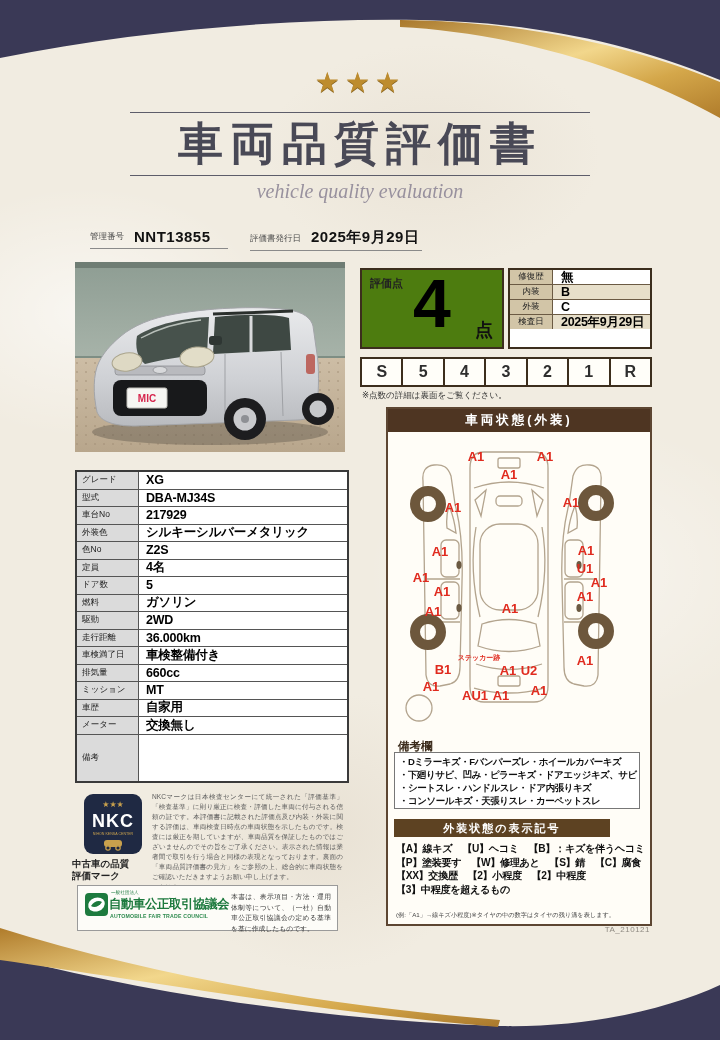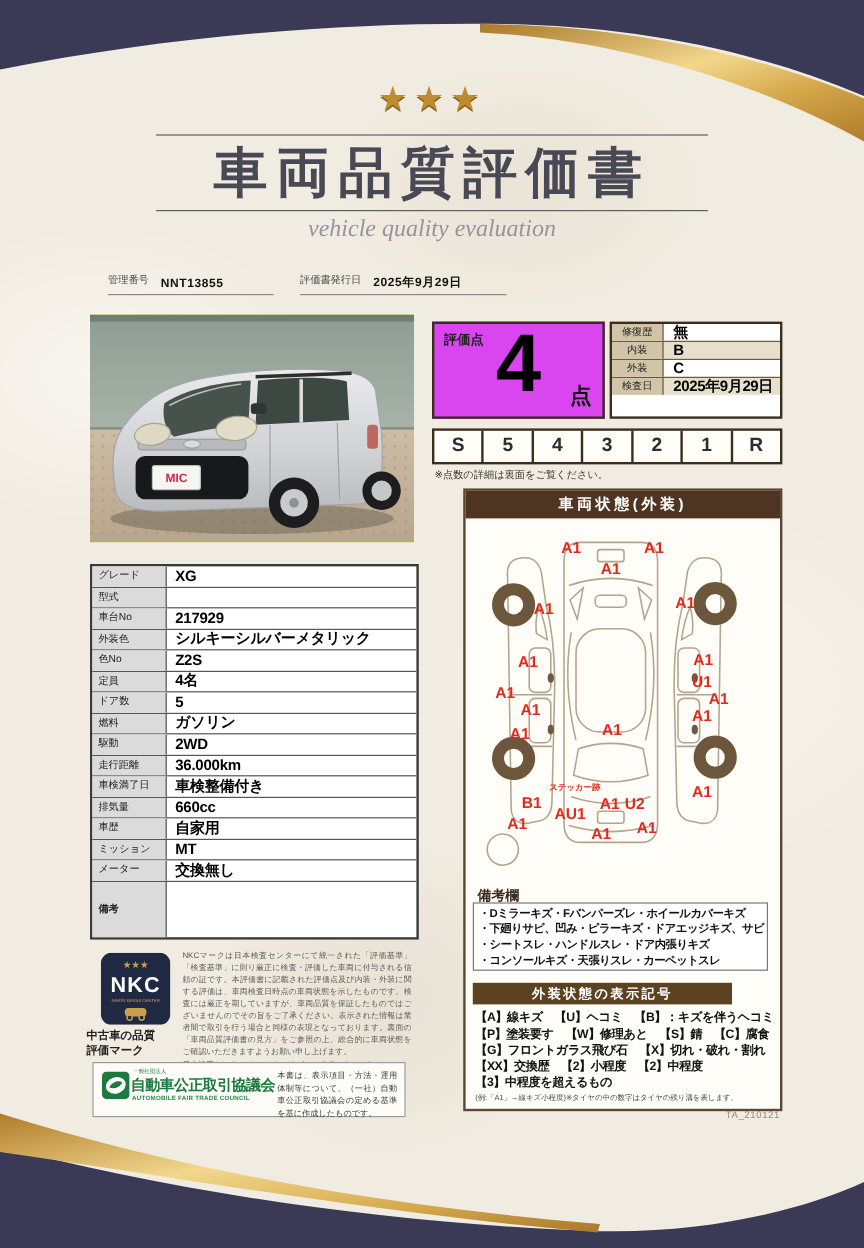--- a/index.html
+++ b/index.html
@@ -22,49 +22,49 @@
          color:#bd8c2e;text-shadow:0 1px 0 #8a6520;}
   .hline{left:130px;width:460px;height:0;border-top:1.5px solid #5d5d6a;}
   .title{top:114px;left:0;width:720px;text-align:center;font-family:"Liberation Serif","DejaVu Serif",serif;
          font-size:45px;font-weight:bold;color:#494956;letter-spacing:7px;}
   .subtitle{top:180px;left:0;width:720px;text-align:center;font-family:"Liberation Serif","DejaVu Serif",serif;
          font-style:italic;font-size:20px;color:#98919e;}
 
   
   .meta-group{top:228px;display:flex;align-items:flex-end;border-bottom:1.2px solid #8a8a8a;padding-bottom:3px;}
   .meta-label{font-size:8.5px;color:#4a4a4a;padding-bottom:2px;}
-  .meta-value{font-size:10px;font-weight:bold;color:#111;margin-left:10px;letter-spacing:.5px;}
+  .meta-value{font-size:15px;font-weight:bold;color:#111;margin-left:10px;letter-spacing:.5px;}
 
   
   .photo{left:75px;top:262px;width:270px;height:190px;overflow:hidden;background:#bef264;}
   .spec{left:75px;top:470px;width:270px;border:2px solid #3a3a3a;background:#fff;}
   .spec-row{display:flex;height:16.5px;border-top:1px solid #555;align-items:stretch;}
   .spec-row:first-child{border-top:none;}
-  .spec-row.tall{height:46px;font-weight:bold;}
+  .spec-row.tall{height:46px;}
   .spec-label{width:56px;background:#dbdbdb;font-size:8.5px;color:#222;display:flex;align-items:center;
               padding-left:5px;border-right:1px solid #555;}
   .spec-value{flex:1;font-size:12.5px;font-weight:bold;color:#000;display:flex;align-items:center;
               padding-left:7px;white-space:nowrap;letter-spacing:-.2px;}
 
   .nkc-logo{left:84px;top:794px;width:58px;height:60px;}
   .nkc-caption{left:72px;top:858px;width:82px;text-align:left;font-size:9.5px;font-weight:bold;
                color:#222;line-height:11.5px;}
   .nkc-body{left:152px;top:792px;width:191px;font-size:6.6px;line-height:10px;color:#5a5a5a;
             text-align:justify;}
   .nkc-home{display:block;margin-top:1px;}
 
   .council{left:77px;top:885px;width:259px;height:44px;border:1px solid #9a9a9a;background:#fdfcf8;}
   .council-logo{position:absolute;left:7px;top:7px;}
   .council-small{position:absolute;left:33px;top:4px;font-size:4.6px;color:#1d7a3e;}
   .council-name{position:absolute;left:31px;top:10px;font-size:12.5px;font-weight:bold;color:#1d7a3e;letter-spacing:-.5px;white-space:nowrap;}
   .council-en{position:absolute;left:32px;top:27px;font-size:5.2px;font-weight:bold;color:#2d8a4e;letter-spacing:.2px;}
   .council-body{position:absolute;left:153px;top:6px;width:100px;font-size:6.8px;line-height:10.5px;color:#3a3a3a;text-align:justify;}
 
   
-  .scorebox{left:360px;top:268px;width:140px;height:77px;border:2.5px solid #3c2e1d;background:#d946ef;}
+  .scorebox{left:360px;top:268px;width:140px;height:77px;border:2.5px solid #3c2e1d;background:#4d7c0f;}
   .score-label{position:absolute;left:8px;top:6px;font-size:11px;font-weight:bold;color:#222;}
   .score-value{position:absolute;left:0;top:-6px;width:140px;text-align:center;font-size:68px;
                font-weight:bold;color:#000;font-family:"Liberation Sans","DejaVu Sans",sans-serif;}
   .score-unit{position:absolute;right:9px;bottom:5px;font-size:18px;font-weight:bold;color:#111;}
 
   .grades{left:508px;top:268px;width:140px;height:77px;border:2px solid #3c2e1d;background:#fff;}
   .grade-row{display:flex;height:14px;border-top:1px solid #6b5a43;}
   .grade-row:first-child{border-top:none;}
   .grade-row:nth-child(even){background:#e7dfca;}
   .grade-label{width:42px;background:#d2c5a7;font-size:8.5px;color:#222;display:flex;align-items:center;
@@ -194,20 +194,21 @@
     </svg>
   </div>
 
   <div class="abs spec z">
       <div class="spec-row">
         <div class="spec-label">グレード</div>
         <div class="spec-value">XG</div>
       </div>
       <div class="spec-row">
         <div class="spec-label">型式</div>
+        <div class="spec-value">DBA-MJ34S</div>
       </div>
       <div class="spec-row">
         <div class="spec-label">車台No</div>
         <div class="spec-value">217929</div>
       </div>
       <div class="spec-row">
         <div class="spec-label">外装色</div>
         <div class="spec-value">シルキーシルバーメタリック</div>
       </div>
       <div class="spec-row">
@@ -236,26 +237,26 @@
       </div>
       <div class="spec-row">
         <div class="spec-label">車検満了日</div>
         <div class="spec-value">車検整備付き</div>
       </div>
       <div class="spec-row">
         <div class="spec-label">排気量</div>
         <div class="spec-value">660cc</div>
       </div>
       <div class="spec-row">
+        <div class="spec-label">ミッション</div>
+        <div class="spec-value">MT</div>
+      </div>
+      <div class="spec-row">
         <div class="spec-label">車歴</div>
         <div class="spec-value">自家用</div>
-      </div>
-      <div class="spec-row">
-        <div class="spec-label">ミッション</div>
-        <div class="spec-value">MT</div>
       </div>
       <div class="spec-row">
         <div class="spec-label">メーター</div>
         <div class="spec-value">交換無し</div>
       </div>
       <div class="spec-row tall">
         <div class="spec-label">備考</div>
         <div class="spec-value"></div>
       </div>
     </div>
@@ -398,37 +399,36 @@
           <span class="marker" style="left: 52px; top: 159px;">A1</span>
           <span class="marker" style="left: 195px; top: 164px;">A1</span>
           <span class="marker" style="left: 43px; top: 179px;">A1</span>
           <span class="marker" style="left: 120px; top: 176px;">A1</span>
           <span class="marker small" style="left: 89px; top: 225px;">ステッカー跡</span>
           <span class="marker" style="left: 42px; top: 237px; padding-left: 22px;">B1</span>
           <span class="marker" style="left: 195px; top: 228px;">A1</span>
           <span class="marker" style="left: 41px; top: 254px;">A1</span>
           <span class="marker" style="left: 118px; top: 238px;">A1</span>
           <span class="marker" style="left: 139px; top: 238px;">U2</span>
-          <span class="marker" style="left: 85px; top: 246px;">AU1</span>
+          <span class="marker" style="left: 85px; top: 263px;">AU1</span>
           <span class="marker" style="left: 111px; top: 263px;">A1</span>
           <span class="marker" style="left: 149px; top: 258px;">A1</span>
         </div>
     </div>
     <div class="notes-title">備考欄</div>
     <div class="notes-box">
         <div class="note-line">・Dミラーキズ・Fバンパーズレ・ホイールカバーキズ</div>
         <div class="note-line">・下廻りサビ、凹み・ピラーキズ・ドアエッジキズ、サビ</div>
         <div class="note-line">・シートスレ・ハンドルスレ・ドア内張りキズ</div>
         <div class="note-line">・コンソールキズ・天張りスレ・カーペットスレ</div>
       </div>
     <div class="legend-bar">外装状態の表示記号</div>
     <div class="legend-lines">
         <div class="legend-line">【A】線キズ　【U】ヘコミ　【B】：キズを伴うヘコミ</div>
         <div class="legend-line">【P】塗装要す　【W】修理あと　【S】錆　【C】腐食</div>
-        <div class="legend-line">【G】フロントガラス飛び石　【X】切れ・破れ・割れ</div>
         <div class="legend-line">【XX】交換歴　【2】小程度　【2】中程度</div>
         <div class="legend-line">【3】中程度を超えるもの</div>
       </div>
     <div class="legend-example">(例:「A1」→線キズ小程度)※タイヤの中の数字はタイヤの残り溝を表します。</div>
   </div>
 
   <div class="abs doc-code z">TA_210121</div>
 </div>
 
 </body></html>

